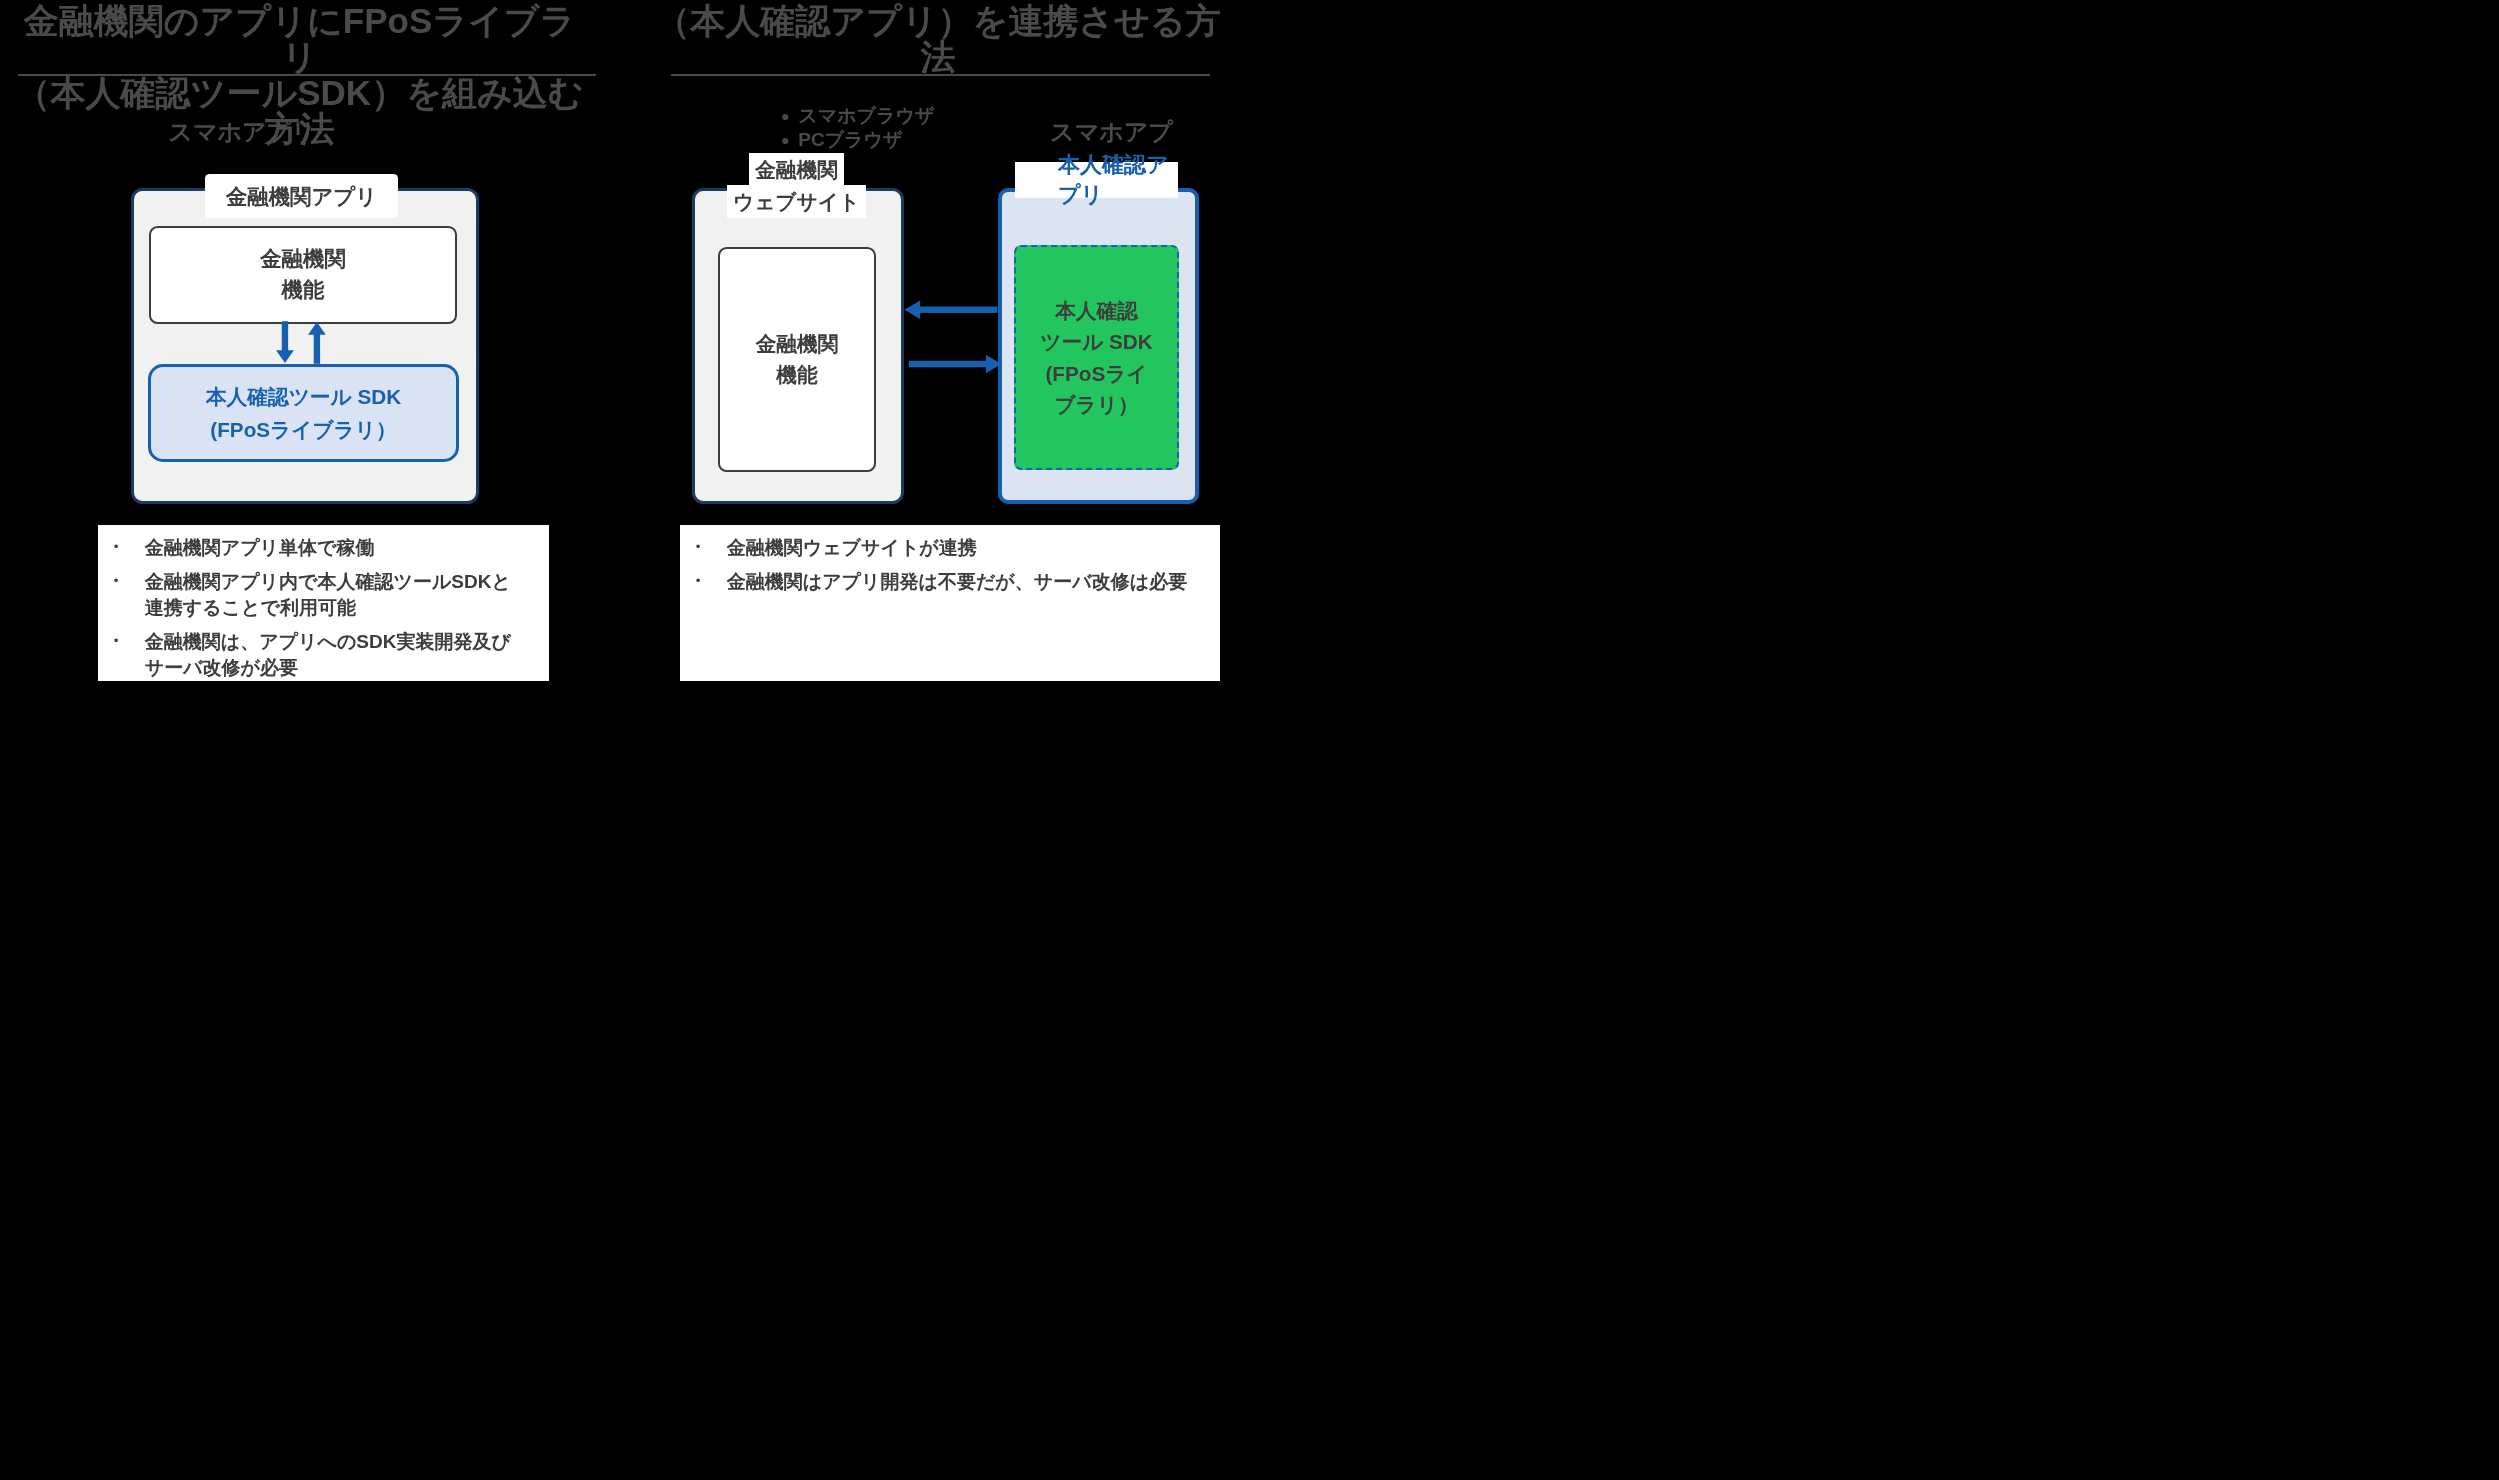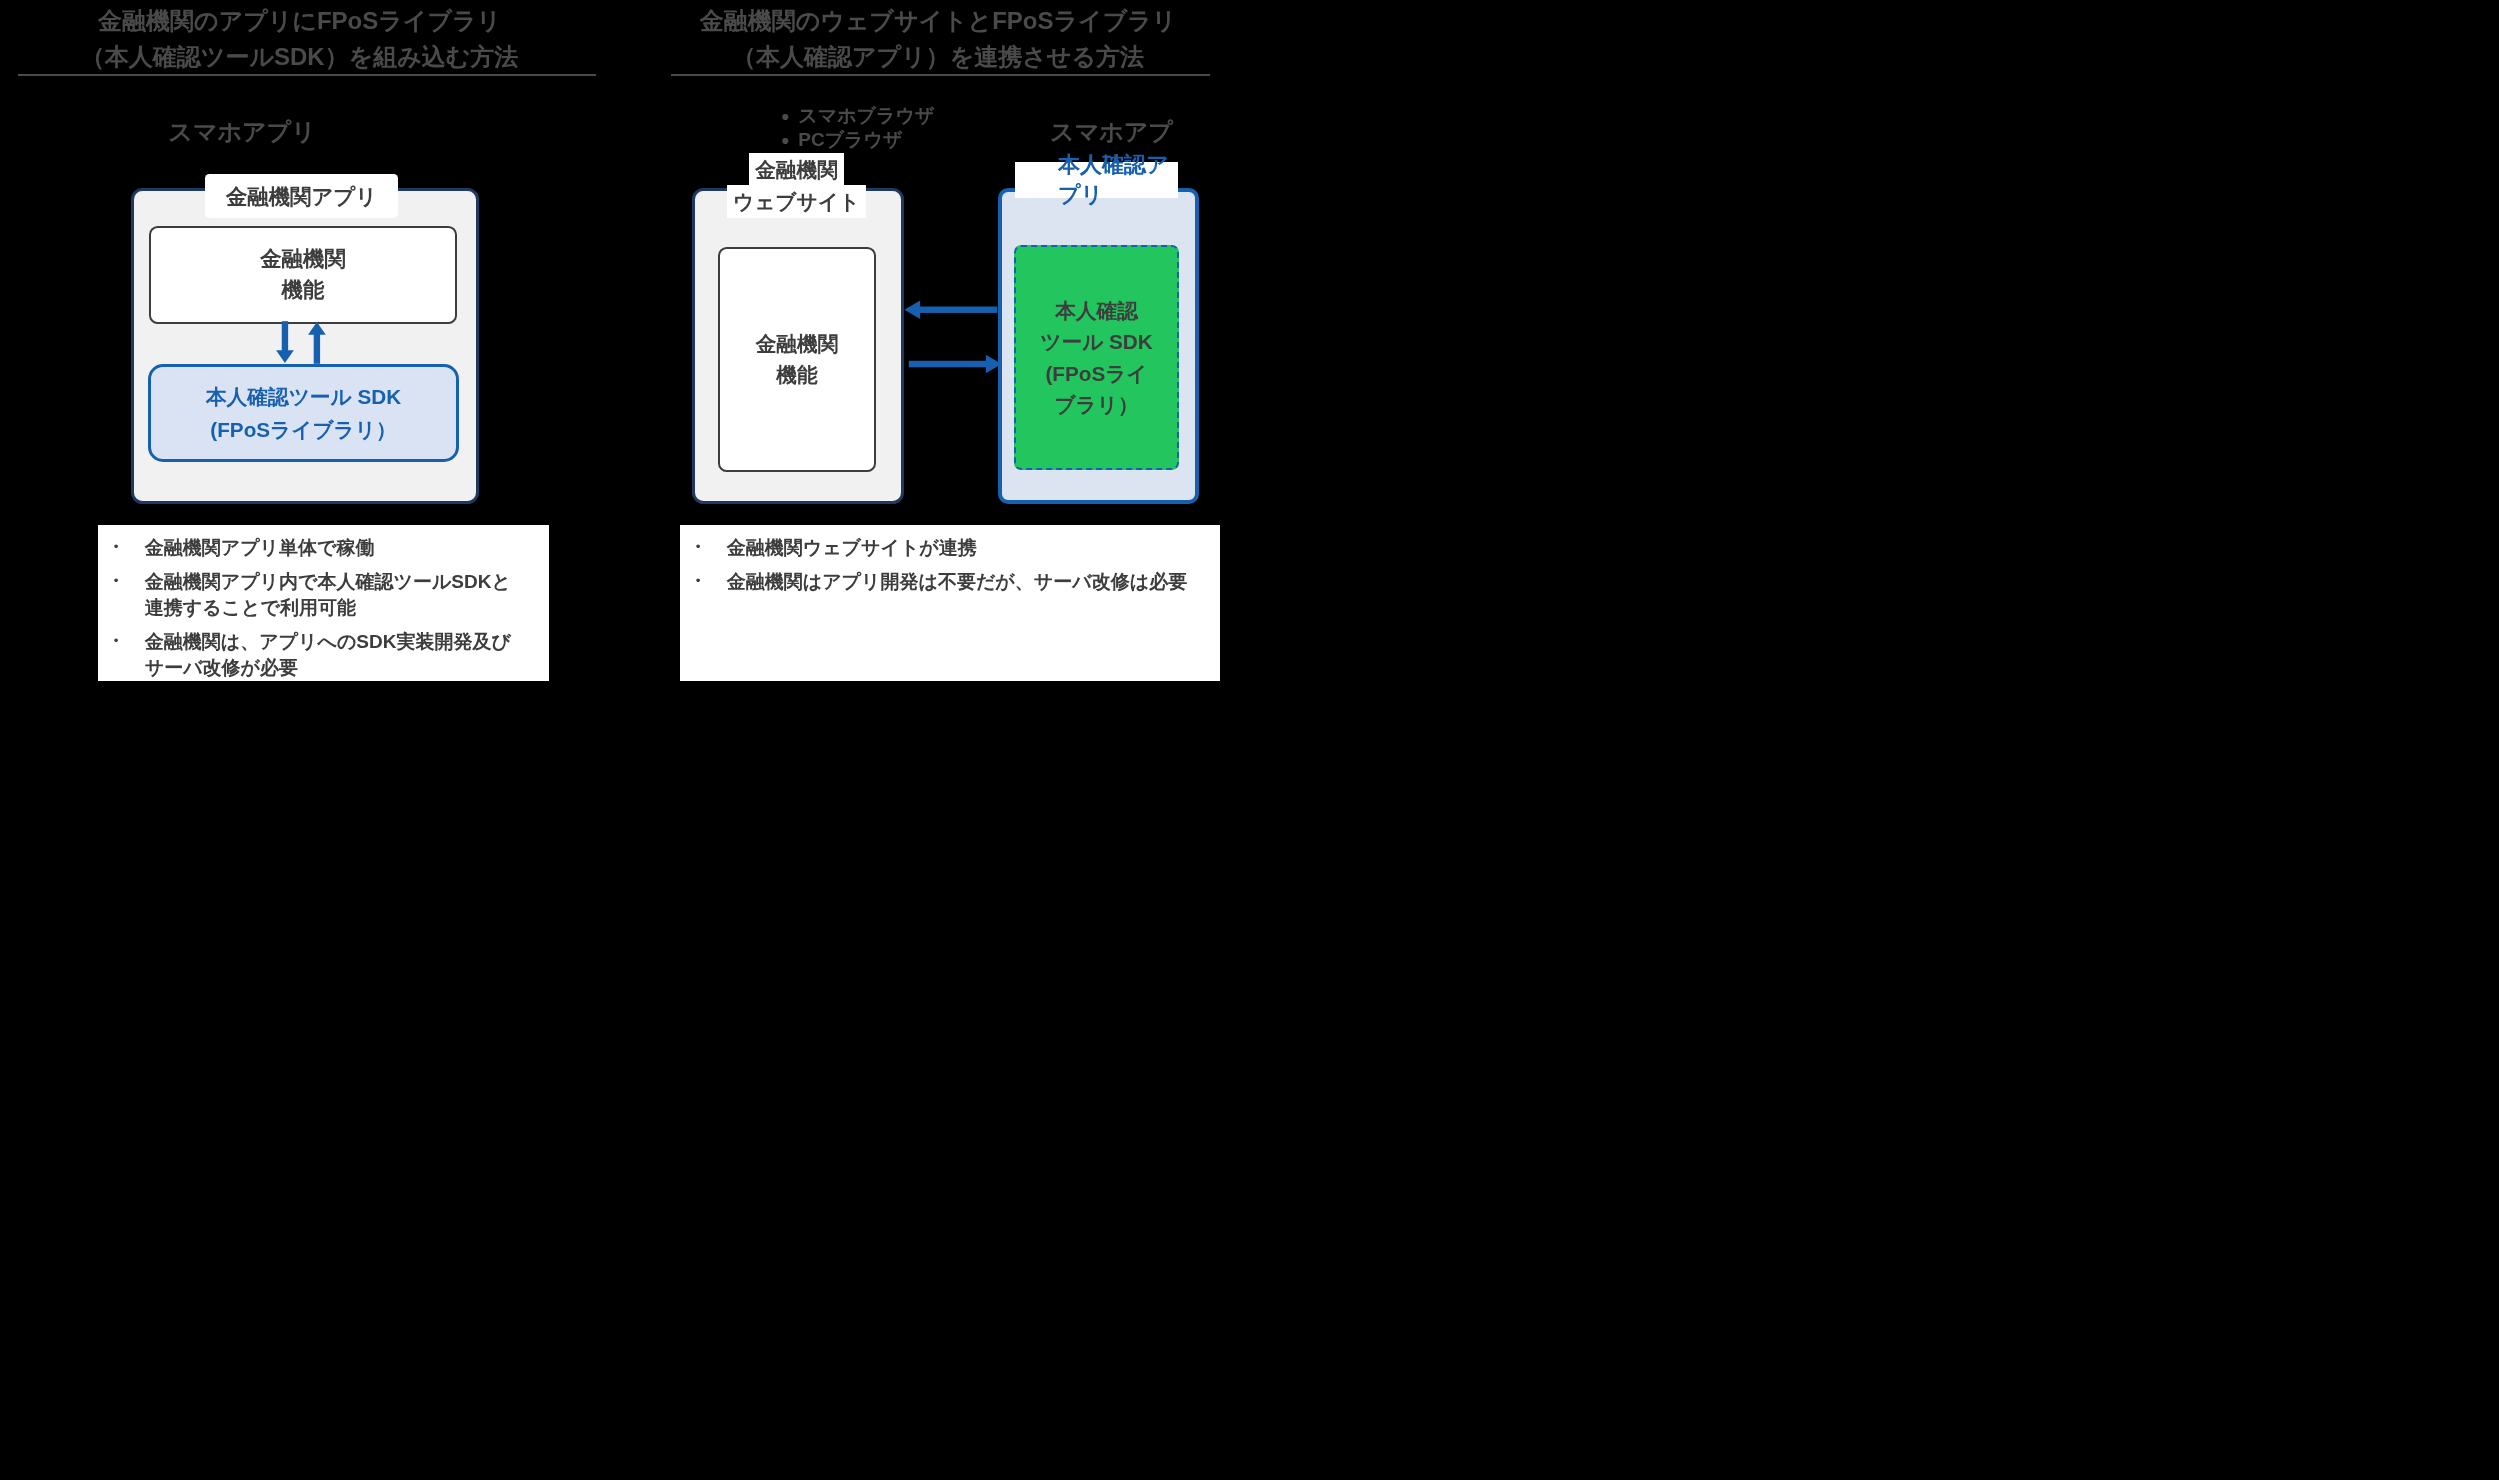--- a/index.html
+++ b/index.html
@@ -10,21 +10,21 @@
     --bg:#000000;
   }
   *{box-sizing:border-box;margin:0;padding:0;}
   html,body{background:#000;}
   body{font-family:"Liberation Sans","DejaVu Sans",sans-serif;}
   #slide{position:relative;width:1250px;height:740px;background:var(--bg);overflow:hidden;}
   .abs{position:absolute;}
   .pre{white-space:pre-line;}
 
   
-  .panel-title{text-align:center;font-size:24px;font-weight:bold;line-height:36px;color:var(--gray);}
+  .panel-title{text-align:center;font-size:35px;font-weight:bold;line-height:36px;color:var(--gray);}
   #title-left{left:7.1px;top:2.9px;width:585px;}
   #title-right{left:642px;top:2.9px;width:592px;}
   .title-underline{border-top:2.9px solid var(--gray);height:0;}
   #underline-left{left:18px;top:74px;width:578px;}
   #underline-right{left:671px;top:74px;width:539px;}
 
   
   .device-label{font-size:24px;font-weight:bold;color:var(--gray);text-align:center;}
   #device-left{left:128px;top:116px;width:228px;}
   #device-right{left:1040px;top:116px;width:143px;}
@@ -120,21 +120,20 @@
 連携することで利用可能</span>
     </div>
     <div class="note-item">
       <span class="note-bullet">•</span>
       <span class="note-text pre">金融機関は、アプリへのSDK実装開発及び
 サーバ改修が必要</span>
     </div>
   </div>
 
   <div id="title-right" class="abs panel-title">
-    <div>金融機関のウェブサイトとFPoSライブラリ</div>
     <div>（本人確認アプリ）を連携させる方法</div>
   </div>
   <div id="underline-right" class="abs title-underline"></div>
 
   <div id="browser-list" class="abs">
     <div class="browser-row">
       <span class="browser-dot">●</span>
       <span class="browser-label">スマホブラウザ</span>
     </div>
     <div class="browser-row">

